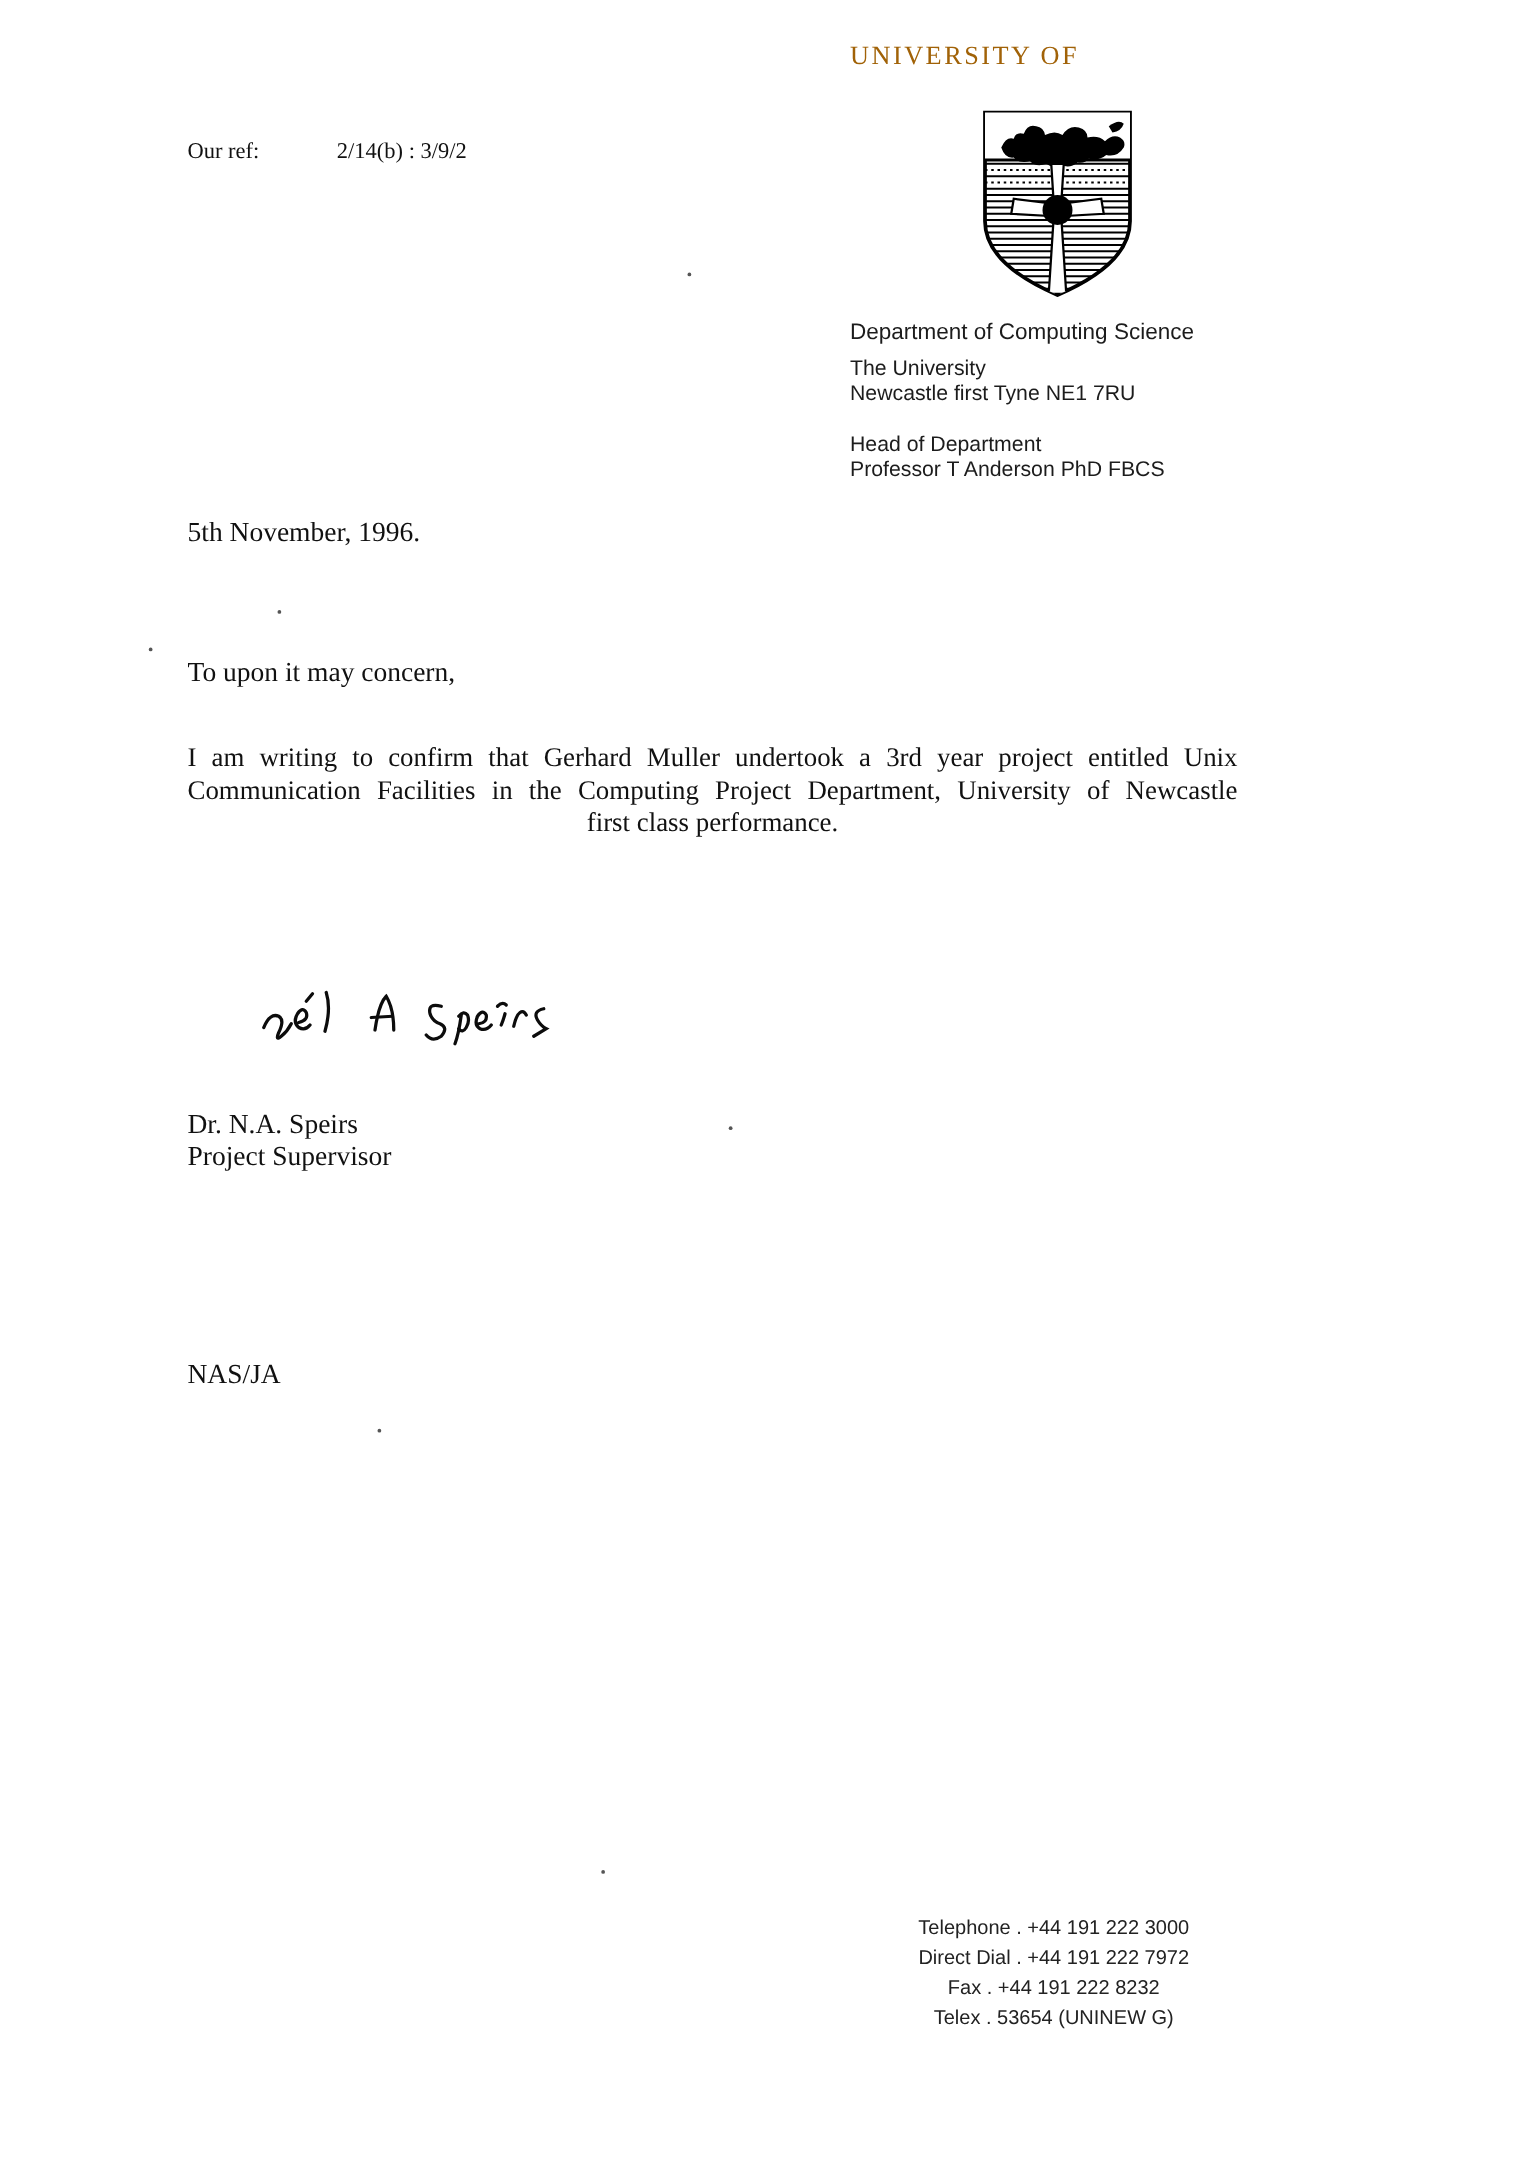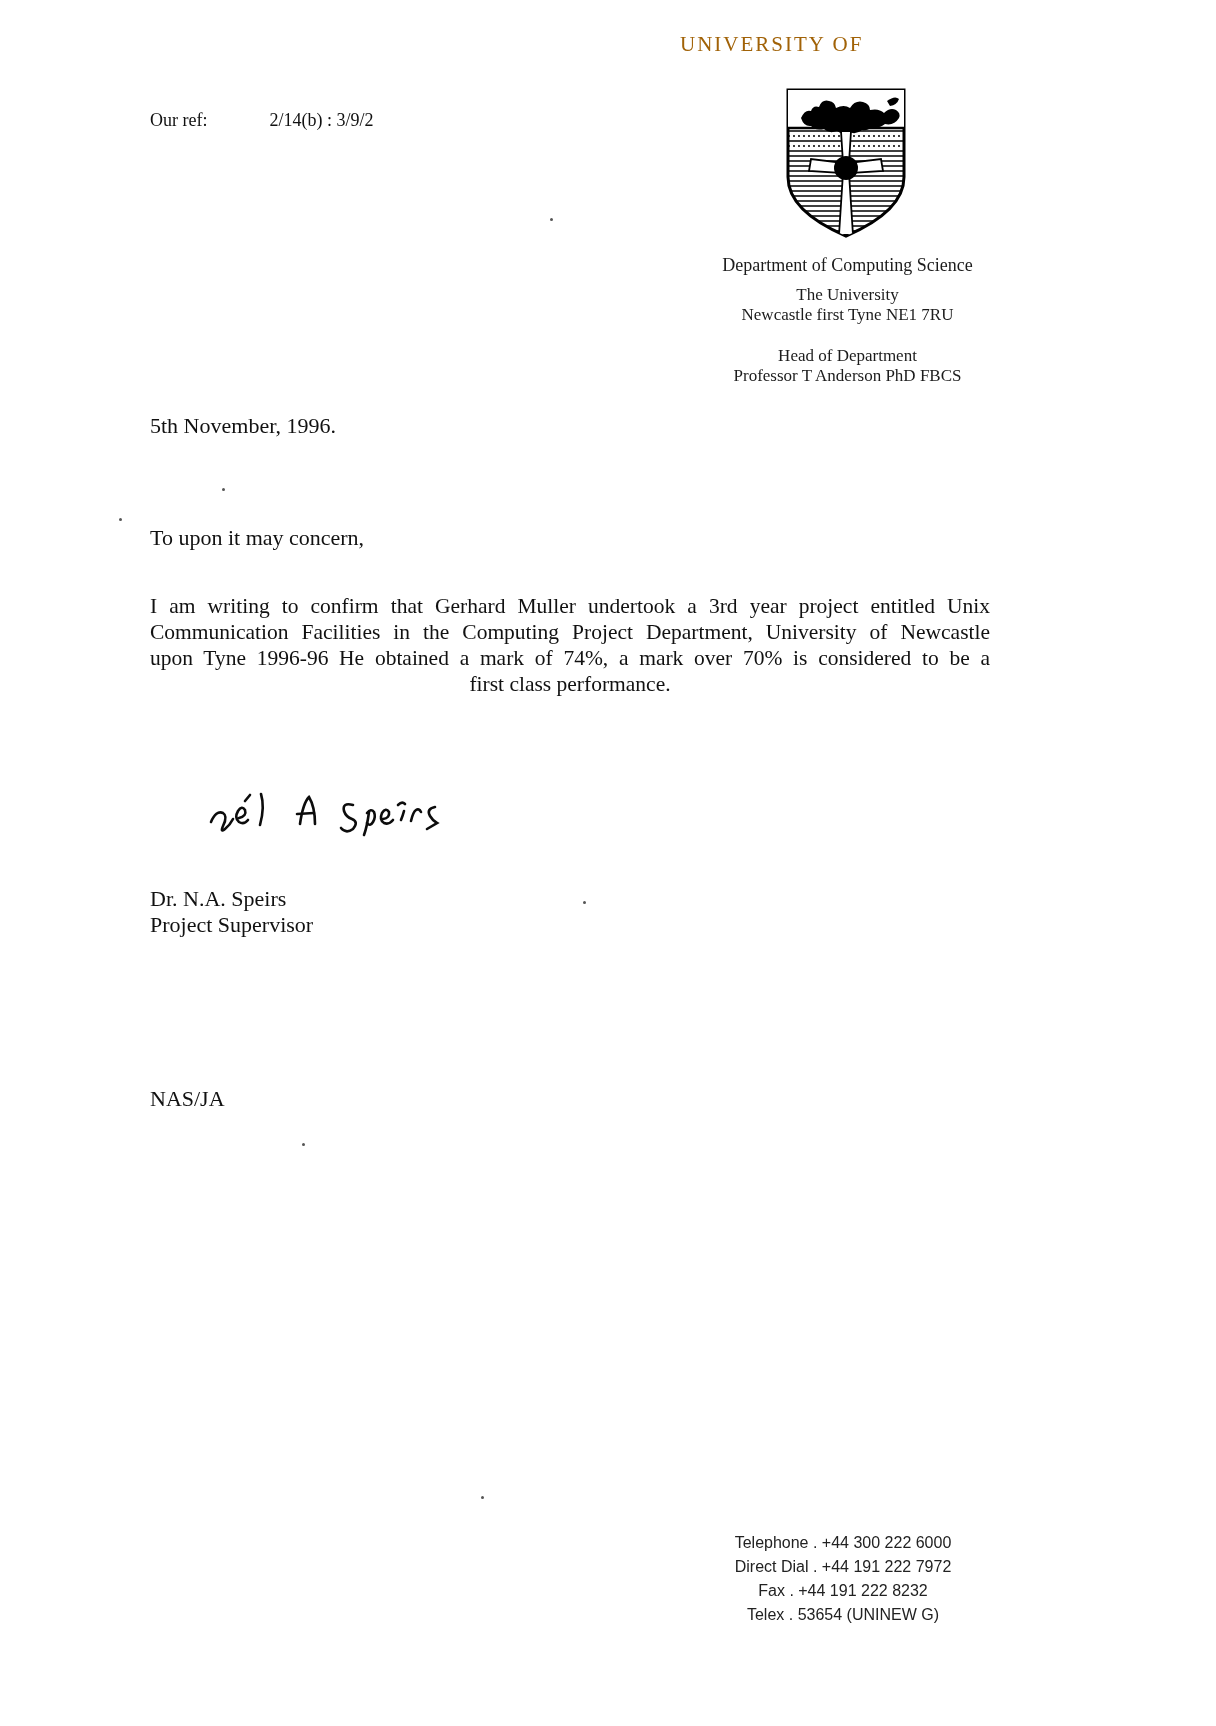--- a/index.html
+++ b/index.html
@@ -22,21 +22,21 @@
 
   
   .univ-name{
     position:absolute;left:680px;top:30px;width:335px;
     text-align:left;font-size:21px;letter-spacing:2px;
     line-height:29px;color:#a16207;
   }
   .crest{position:absolute;left:783px;top:85px;width:126px;height:156px;}
   .dept-block{
     position:absolute;left:680px;top:255px;width:335px;
-    text-align:center;color:#1c1c1c;font-family:Liberation Serif, serif;
+    color:#1c1c1c;
   }
   .dept-block .dept-name{font-size:18px;margin-bottom:9px;}
   .dept-block .addr{font-size:17px;line-height:20px;}
   .dept-block .head{font-size:17px;line-height:20px;margin-top:21px;}
 
   
   .date-line{position:absolute;left:150px;top:413px;font-size:22px;}
   .salutation{position:absolute;left:150px;top:525px;font-size:22px;}
   .body-para{position:absolute;left:150px;top:593px;width:840px;font-size:21.5px;}
   .body-para .jline{text-align:justify;text-align-last:justify;line-height:26px;}
@@ -126,21 +126,20 @@
     <div class="addr">Professor T Anderson PhD FBCS</div>
   </div>
 
   <div class="date-line serif">5th November, 1996.</div>
 
   <div class="salutation serif">To upon it may concern,</div>
 
   <div class="body-para serif">
     <div class="jline">I am writing to confirm that Gerhard Muller undertook a 3rd year project entitled Unix</div>
     <div class="jline">Communication Facilities in the Computing Project Department, University of Newcastle</div>
-    <div class="jline">upon Tyne 1996-96  He obtained a mark of 74%, a mark over 70% is considered to be a</div>
     <div class="lline">first class performance.</div>
   </div>
 
   <svg class="signature" viewBox="0 0 300 70" xmlns="http://www.w3.org/2000/svg" aria-label="Neil A Speirs">
     <path d="M6,44 q5,-12 12,-9 q5,3 0,13 q-3,7 2,3 q5,-4 8,-10"></path>
     <path d="M34,40 q8,-2 6,-8 q-3,-5 -7,1 q-4,7 1,11 q5,3 9,-2"></path>
     <path d="M40,23 l5,-6"></path>
     <path d="M56,16 q4,13 -1,31"></path>
     <path d="M95,46 q3,-21 9,-27 q6,10 6,27"></path>
     <path d="M92,36 l17,-1"></path>
@@ -155,21 +154,21 @@
   </svg>
 
   <div class="signer serif">
     <div>Dr. N.A. Speirs</div>
     <div>Project Supervisor</div>
   </div>
 
   <div class="initials serif">NAS/JA</div>
 
   <div class="footer-contact sans">
-    <div>Telephone . +44 300 222 6000</div>
+    <div>Telephone . +44 191 222 3000</div>
     <div>Direct Dial . +44 191 222 7972</div>
     <div>Fax . +44 191 222 8232</div>
     <div>Telex . 53654 (UNINEW G)</div>
   </div>
 
   <div class="dot" style="left:550px;top:218px;"></div>
   <div class="dot" style="left:222px;top:488px;"></div>
   <div class="dot" style="left:119px;top:518px;"></div>
   <div class="dot" style="left:583px;top:901px;"></div>
   <div class="dot" style="left:302px;top:1143px;"></div>

